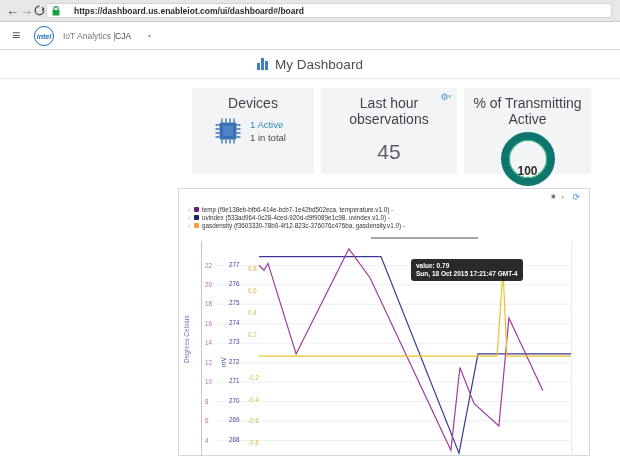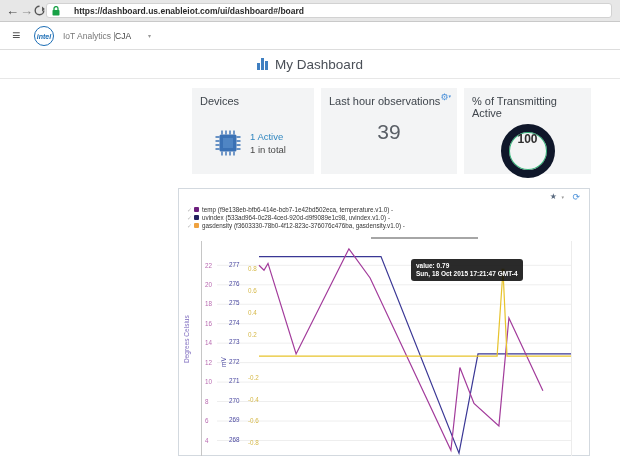--- a/index.html
+++ b/index.html
@@ -30,33 +30,33 @@
   .header-row { position:absolute; left:0; top:50px; width:620px; height:29px;
     border-bottom:1px solid #e7e7e7; display:flex; align-items:center; justify-content:center; }
   .bars-icon { display:inline-flex; align-items:flex-end; margin-right:6px; height:12px; }
   .bars-icon i { display:block; width:3px; background:#3f7fc1; margin-right:1px; }
   .bars-icon .b1{height:7px;} .bars-icon .b2{height:12px;} .bars-icon .b3{height:9px;}
   .page-title { font-size:13.5px; color:#4a4f57; }
 
   
   .cards { position:absolute; left:192px; top:88px; display:flex; gap:7px; }
   .card { height:86px; background:#f3f4f5; padding:7px 8px; position:relative; }
-  .card-title { font-size:11px; color:#3f454c; }
+  .card-title { font-size:14px; color:#3f454c;text-align:center; }
   .card-devices { width:122px; }
   .card-observations { width:136px; }
   .card-transmitting { width:127px; }
-  .devices-body { display:flex; align-items:center; margin-top:22px; margin-left:14px; }
+  .devices-body { display:flex; align-items:center; margin-top:6px; margin-left:14px; }
   .devices-labels { margin-left:8px; }
   .active-link { font-size:9.5px; color:#3187c0; display:block; cursor:pointer; }
   .total-label { font-size:9.5px; color:#4a4a4a; display:block; margin-top:2px; }
   .gear-wrap { position:absolute; right:6px; top:4px; color:#4a90d9; font-size:9px; }
   .gear-caret { font-size:5px; color:#4a90d9; vertical-align:2px; }
   .obs-value { text-align:center; font-size:21px; color:#5a5f66; margin-top:13px; }
-  .donut { width:54px; height:54px; border:8px solid #0f172a; border-radius:50%;
-    margin:5px auto 0 auto; display:flex; align-items:flex-start; justify-content:center;
+  .donut { width:54px; height:54px; border:8px solid #0f766e; border-radius:50%;
+    margin:5px auto 0 auto; display:flex; align-items:flex-end; justify-content:center;
     box-shadow:0 0 0 1px #2ab573 inset; }
   .donut-value { font-size:12px; font-weight:bold; color:#2f2f2f; }
 
   
   .chart-panel { position:absolute; left:178px; top:188px; width:412px; height:268px;
     border:1px solid #d3d9df; background:#fff; }
   .panel-icon { position:absolute; top:3px; font-size:8px; cursor:pointer; }
   .star-icon { right:32px; color:#5b6b80; }
   .panel-caret { right:25px; top:5px; font-size:5px; color:#999; }
   .refresh-icon { right:9px; color:#4a90d9; font-size:9px; }
@@ -130,21 +130,21 @@
           <span class="total-label">1 in total</span>
         </div>
       </div>
     </div>
 
     <div class="card card-observations">
       <div class="card-title">Last hour observations</div>
       <div class="gear-wrap">
         <span>⚙</span><span class="gear-caret">▾</span>
       </div>
-      <div class="obs-value">39</div>
+      <div class="obs-value">45</div>
     </div>
 
     <div class="card card-transmitting">
       <div class="card-title">% of Transmitting Active</div>
       <div class="donut">
         <span class="donut-value">100</span>
       </div>
     </div>
   </div>
 

